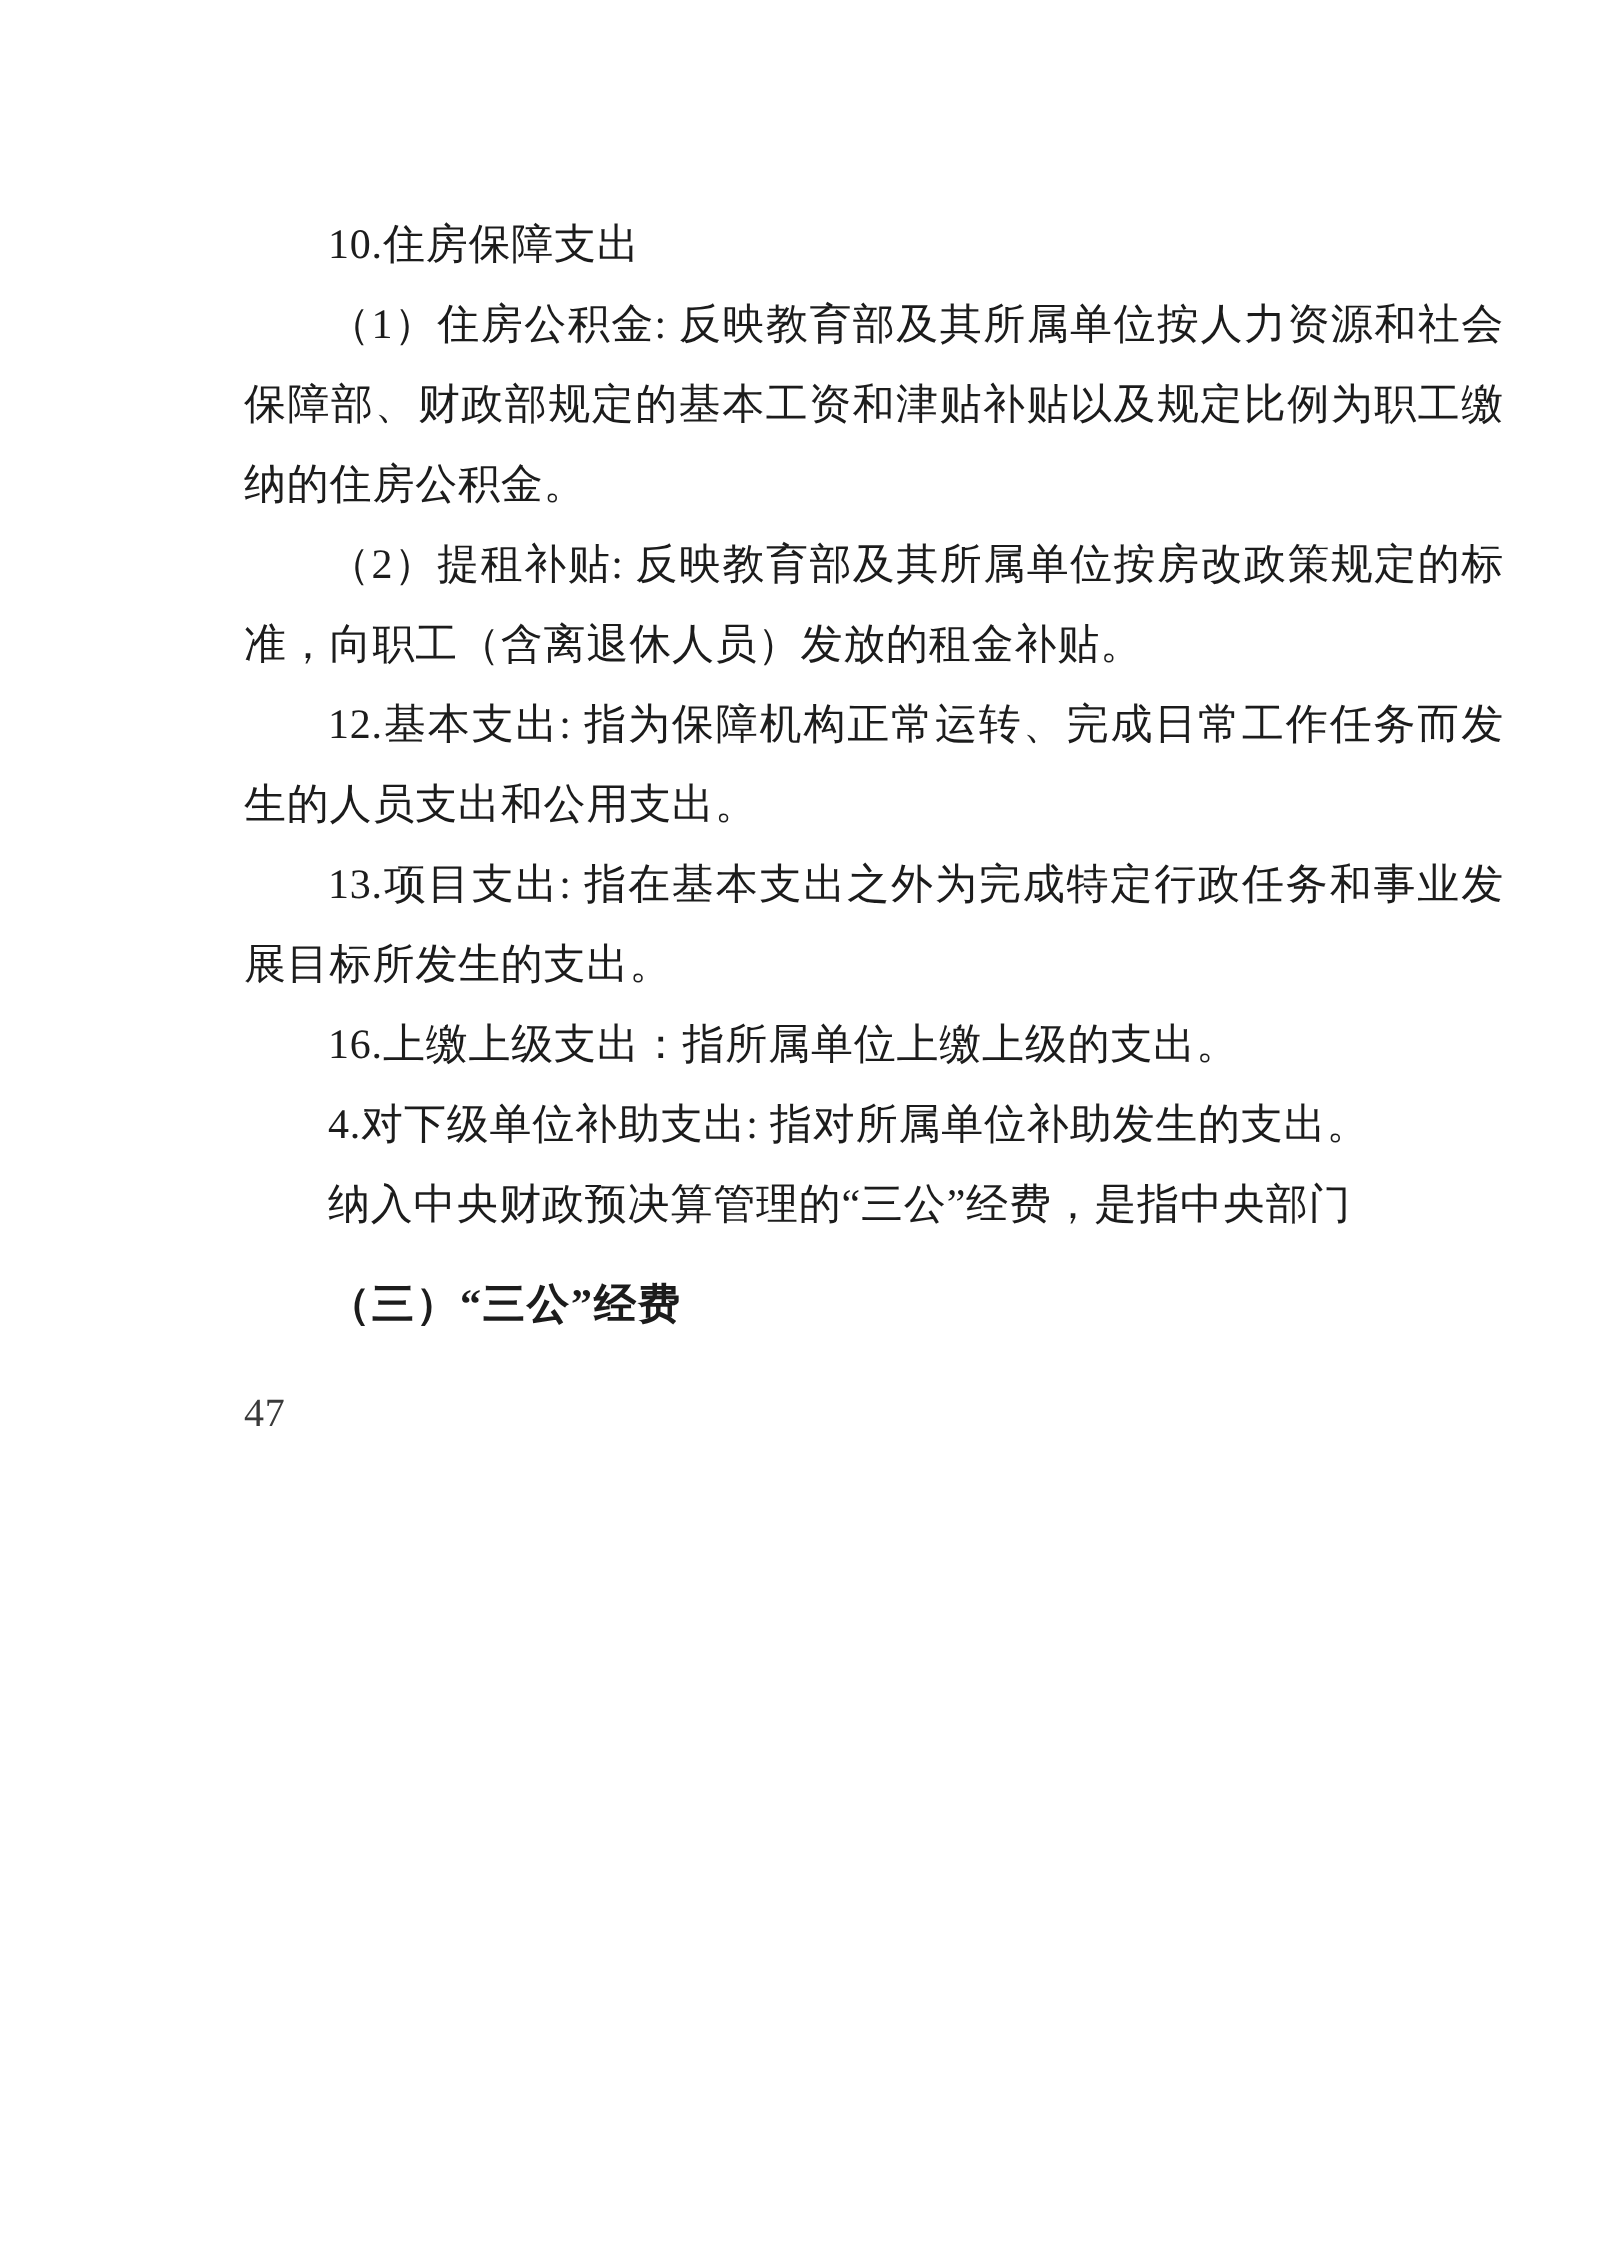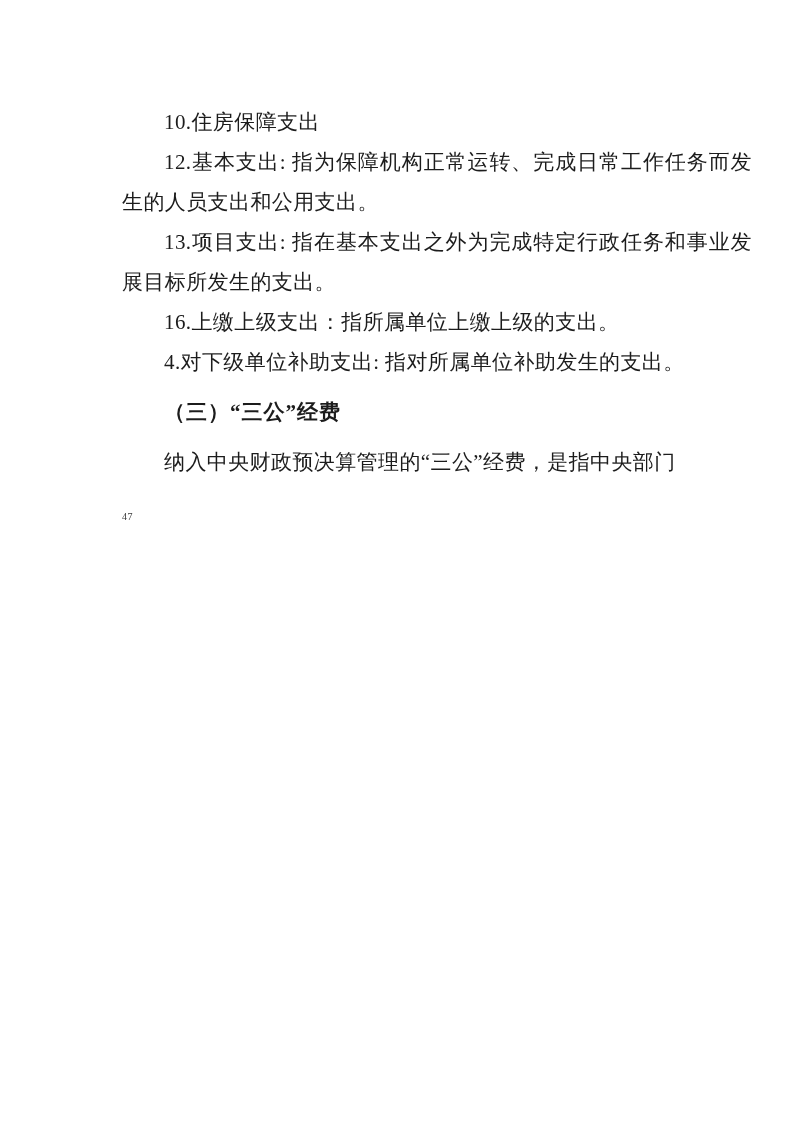--- a/index.html
+++ b/index.html
@@ -31,30 +31,32 @@
   }
   .section-heading {
     font-weight: 700;
     margin: 10px 0;
     letter-spacing: 1px;
   }
   .page-footer {
     margin-top: 24px;
     text-align: center;
     text-indent: 0;
-    font-size: 10px;
+    font-size: 20px;
     line-height: 22px;
     color: #3a3a3a;
   }
 </style>
 </head>
 <body>
 
 <div class="page">
   <p class="par">10.住房保障支出</p>
+  <p class="par">（1）住房公积金: 反映教育部及其所属单位按人力资源和社会保障部、财政部规定的基本工资和津贴补贴以及规定比例为职工缴纳的住房公积金。</p>
+  <p class="par">（2）提租补贴: 反映教育部及其所属单位按房改政策规定的标准，向职工（含离退休人员）发放的租金补贴。</p>
   <p class="par">12.基本支出: 指为保障机构正常运转、完成日常工作任务而发生的人员支出和公用支出。</p>
   <p class="par">13.项目支出: 指在基本支出之外为完成特定行政任务和事业发展目标所发生的支出。</p>
   <p class="par">16.上缴上级支出：指所属单位上缴上级的支出。</p>
   <p class="par">4.对下级单位补助支出: 指对所属单位补助发生的支出。</p>
+  <p class="par">纳入中央财政预决算管理的“三公”经费，是指中央部门</p>
   <p class="par section-heading">（三）“三公”经费</p>
-  <p class="par">纳入中央财政预决算管理的“三公”经费，是指中央部门</p>
   <div class="par page-footer">47</div>
 </div>
 
 </body></html>

